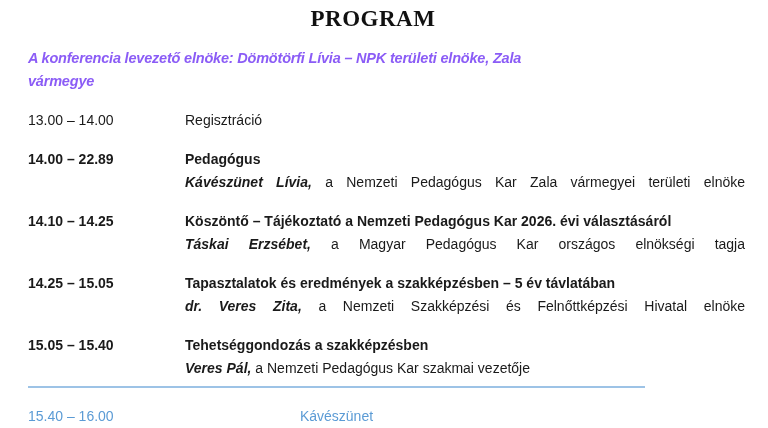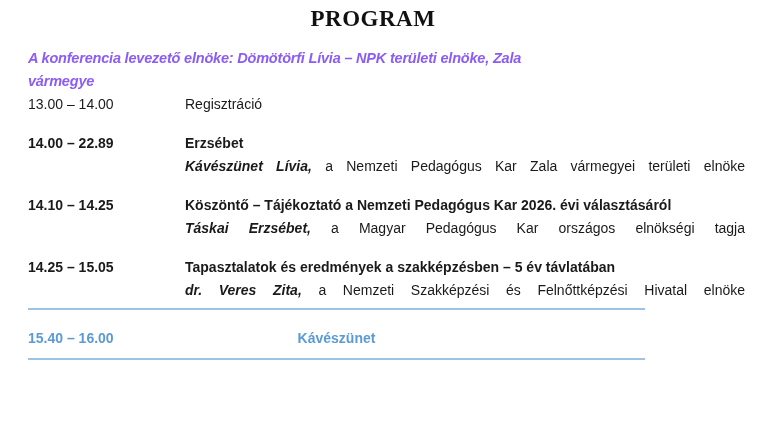--- a/index.html
+++ b/index.html
@@ -29,21 +29,21 @@
   }
   .subtitle {
     margin-top: 14px;
     font-weight: bold;
     font-style: italic;
     font-size: 14.5px;
     line-height: 23px;
     letter-spacing: -0.2px;
     color: #8b5cf6;
   }
-  .schedule { margin-top: 0; }
+  .schedule { margin-top: 16px; }
   .row {
     display: grid;
     grid-template-columns: 157px 560px;
     line-height: 23px;
     margin-bottom: 16px;
   }
   .row:last-child { margin-bottom: 0; }
   .time { font-weight: bold; white-space: nowrap; }
   .row.regular .time { font-weight: normal; }
   .session-title { font-weight: bold; white-space: nowrap; }
@@ -60,21 +60,21 @@
     height: 0;
     border-top: 2px solid #9DC3E6;
   }
   .divider.top { margin-top: 6px; }
   .divider.bottom { margin-top: 8px; }
   .break-row {
     position: relative;
     width: 617px;
     margin-top: 17px;
     line-height: 23px;
-    font-weight: bold;
+    font-weight: normal;
     color: #5B9BD5;
   }
   .break-row .break-time {
     position: absolute;
     left: 0;
     top: 0;
     white-space: nowrap;
   }
   .break-row .break-label {
     text-align: center;
@@ -95,41 +95,48 @@
     <div class="row regular">
       <div class="time">13.00 – 14.00</div>
       <div class="desc">
         <div class="session-title">Regisztráció</div>
       </div>
     </div>
 
     <div class="row">
       <div class="time">14.00 – 22.89</div>
       <div class="desc">
-        <div class="session-title">Erzsébet</div>
+        <div class="session-title">Pedagógus</div>
         <div class="speaker justify-last"><span class="speaker-name">Kávészünet Lívia,</span><span> a Nemzeti Pedagógus Kar Zala vármegyei területi elnöke</span></div>
       </div>
     </div>
 
     <div class="row">
       <div class="time">14.10 – 14.25</div>
       <div class="desc">
         <div class="session-title">Köszöntő – Tájékoztató a Nemzeti Pedagógus Kar 2026. évi választásáról</div>
         <div class="speaker justify-last"><span class="speaker-name">Táskai Erzsébet,</span><span> a Magyar Pedagógus Kar országos elnökségi tagja</span></div>
       </div>
     </div>
 
     <div class="row">
       <div class="time">14.25 – 15.05</div>
       <div class="desc">
         <div class="session-title">Tapasztalatok és eredmények a szakképzésben – 5 év távlatában</div>
         <div class="speaker justify-last"><span class="speaker-name">dr. Veres Zita,</span><span> a Nemzeti Szakképzési és Felnőttképzési Hivatal elnöke</span></div>
       </div>
     </div>
 
+    <div class="row">
+      <div class="time">15.05 – 15.40</div>
+      <div class="desc">
+        <div class="session-title">Tehetséggondozás a szakképzésben</div>
+        <div class="speaker"><span class="speaker-name">Veres Pál,</span><span> a Nemzeti Pedagógus Kar szakmai vezetője</span></div>
+      </div>
+    </div>
 
   </div>
 
   <div class="divider top"></div>
 
   <div class="break-row">
     <div class="break-time">15.40 – 16.00</div>
     <div class="break-label">Kávészünet</div>
   </div>
 

